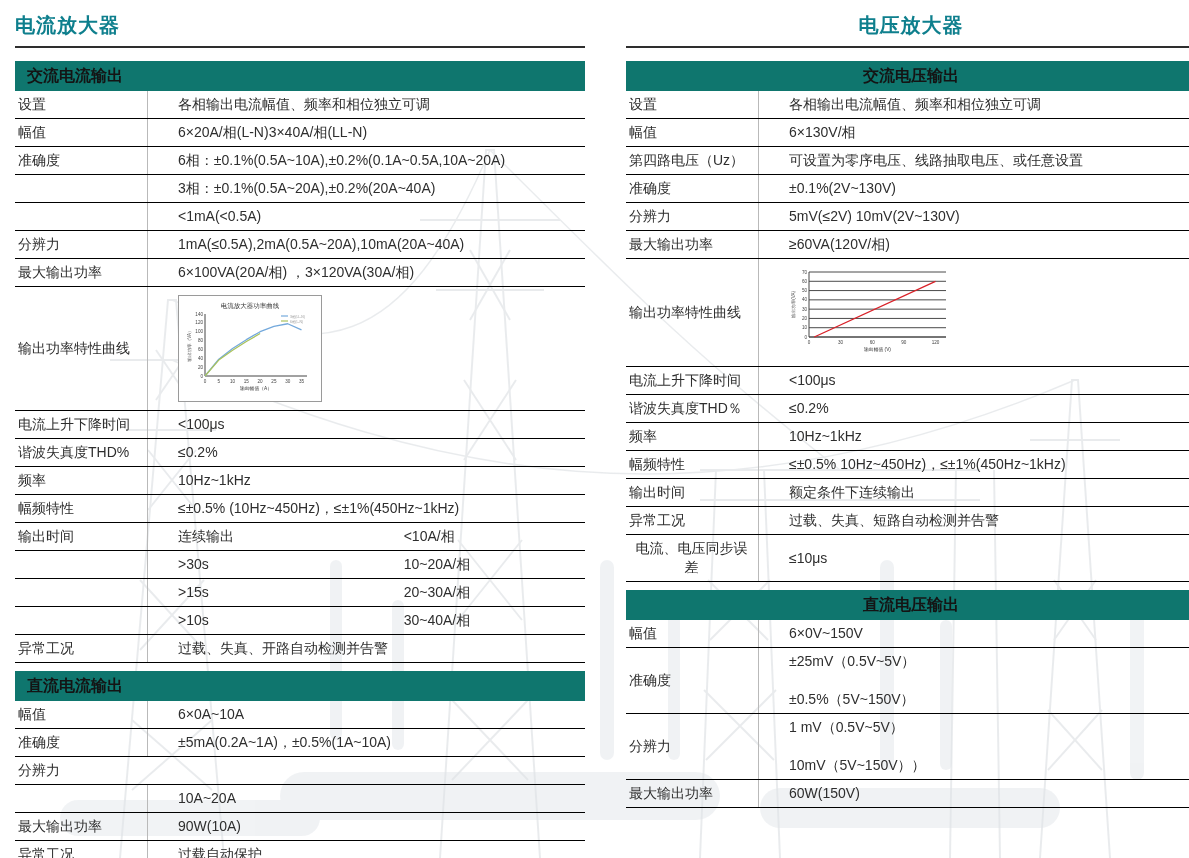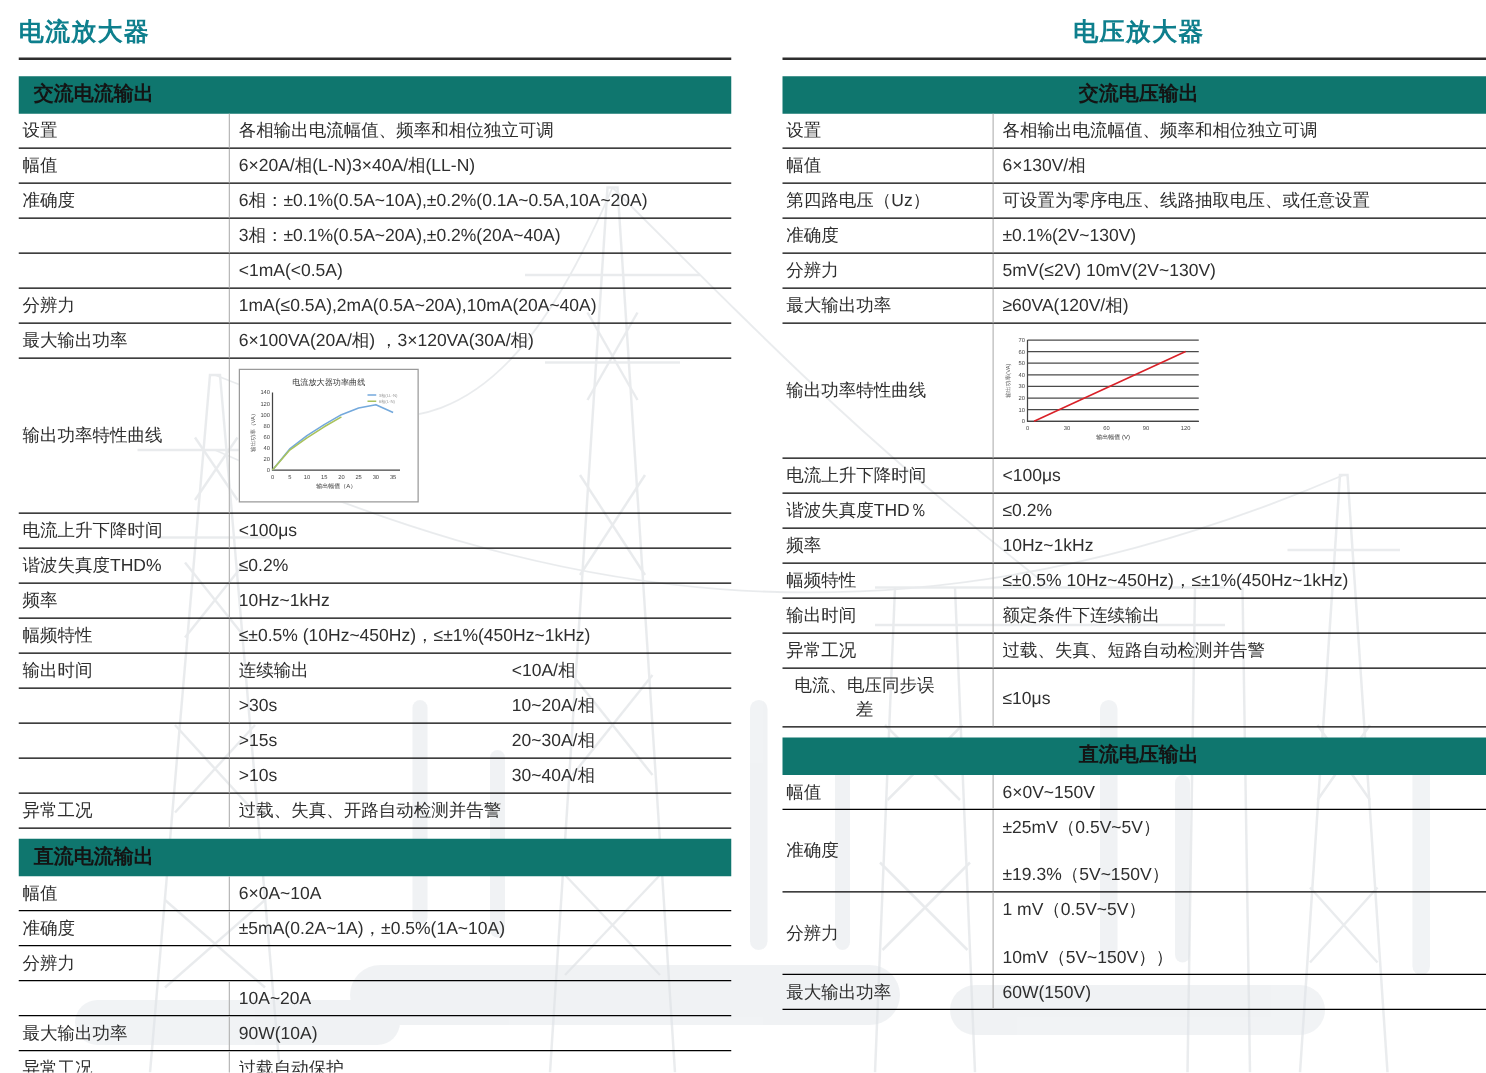--- a/index.html
+++ b/index.html
@@ -19,21 +19,21 @@
   .title-rule{margin-top:7px;border-bottom:2px solid #2e2e2e;}
   .section{margin-top:8px;}
   .section:first-child{margin-top:13px;}
   .section-header{
     background:#0f766e;color:#141414;font-size:16px;font-weight:bold;
     padding:5px 12px;line-height:20px;
   }
   .row{display:flex;border-bottom:1px solid #000000;min-height:27px;box-sizing:border-box;align-items:stretch;}
   .cell{font-size:14px;line-height:19px;}
   .cell.label{flex:0 0 132px;width:132px;padding:4px 4px 4px 3px;display:flex;align-items:center;box-sizing:border-box;}
-  .cell.value{flex:1;border-left:1px solid #b9b9b9;padding:4px 4px 4px 7px;display:flex;align-items:center;box-sizing:border-box;margin-left:36px;}
+  .cell.value{flex:1;border-left:1px solid #b9b9b9;padding:4px 4px 4px 30px;display:flex;align-items:center;box-sizing:border-box;}
   .cell.value.multiline{flex-direction:column;align-items:flex-start;justify-content:center;gap:19px;}
   .cell.value .v1{flex:0 0 56%;}
   .cell.value .v2{flex:1;}
   .row.chart-row .cell.value{padding-top:8px;padding-bottom:8px;}
   .chart-box{background:#fff;}
   .chart-box.boxed{border:1px solid #9a9a9a;padding:4px 6px;}
   svg text{font-family:"Liberation Sans","DejaVu Sans",sans-serif;}
 </style>
 </head>
 <body>
@@ -314,21 +314,21 @@
       <div class="section">
         <div class="section-header">直流电压输出</div>
         <div class="row">
           <div class="cell label">幅值</div>
           <div class="cell value">6×0V~150V</div>
         </div>
         <div class="row">
           <div class="cell label">准确度</div>
           <div class="cell value multiline">
             <div>±25mV（0.5V~5V）</div>
-            <div>±19.3%（5V~150V）</div>
+            <div>±0.5%（5V~150V）</div>
           </div>
         </div>
         <div class="row">
           <div class="cell label">分辨力</div>
           <div class="cell value multiline">
             <div>1 mV（0.5V~5V）</div>
             <div>10mV（5V~150V））</div>
           </div>
         </div>
         <div class="row">

